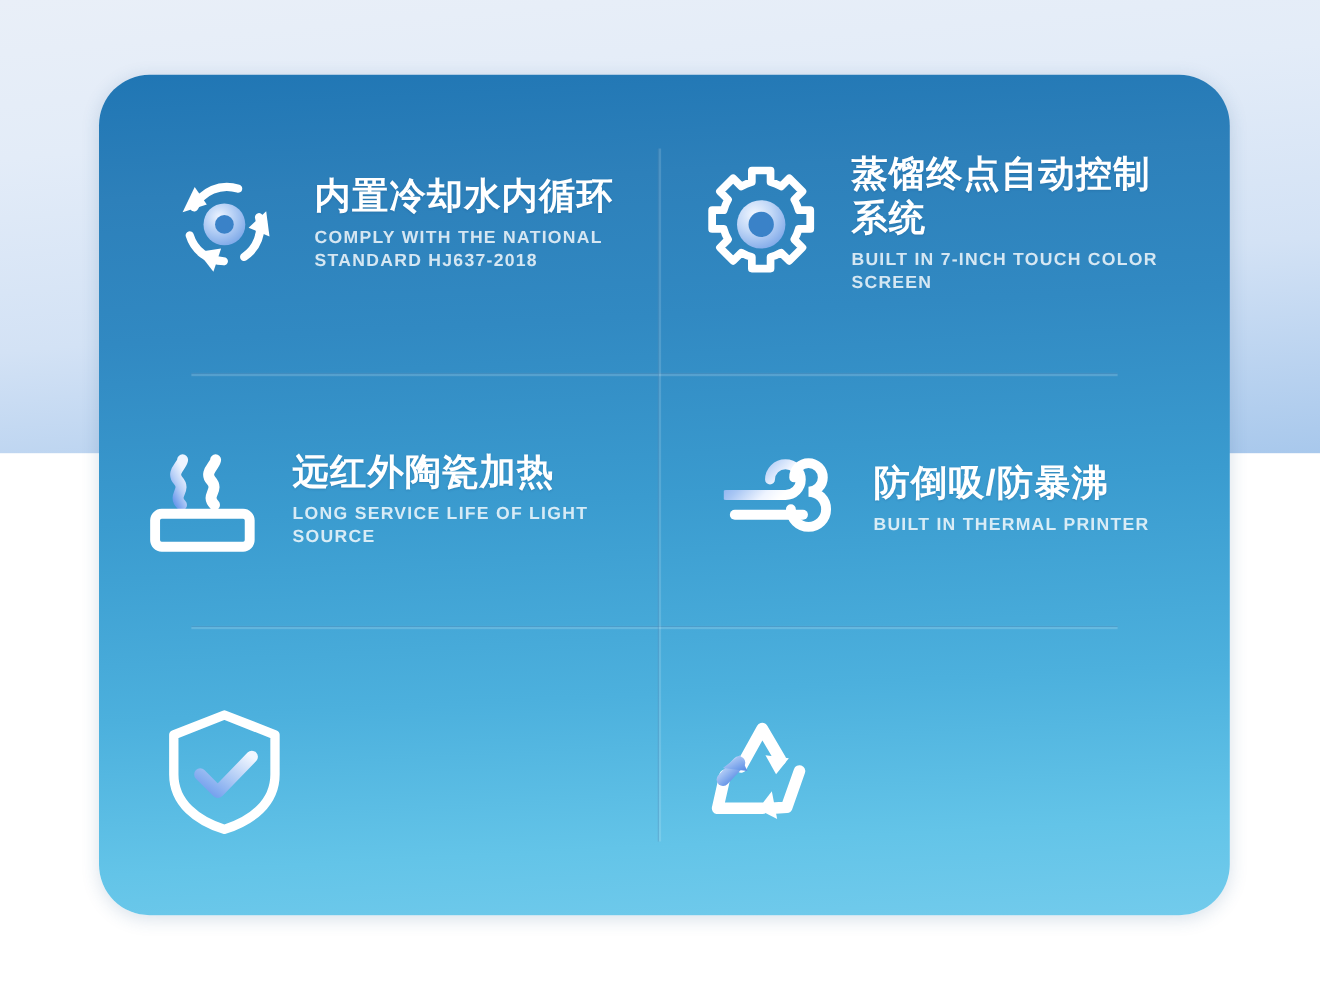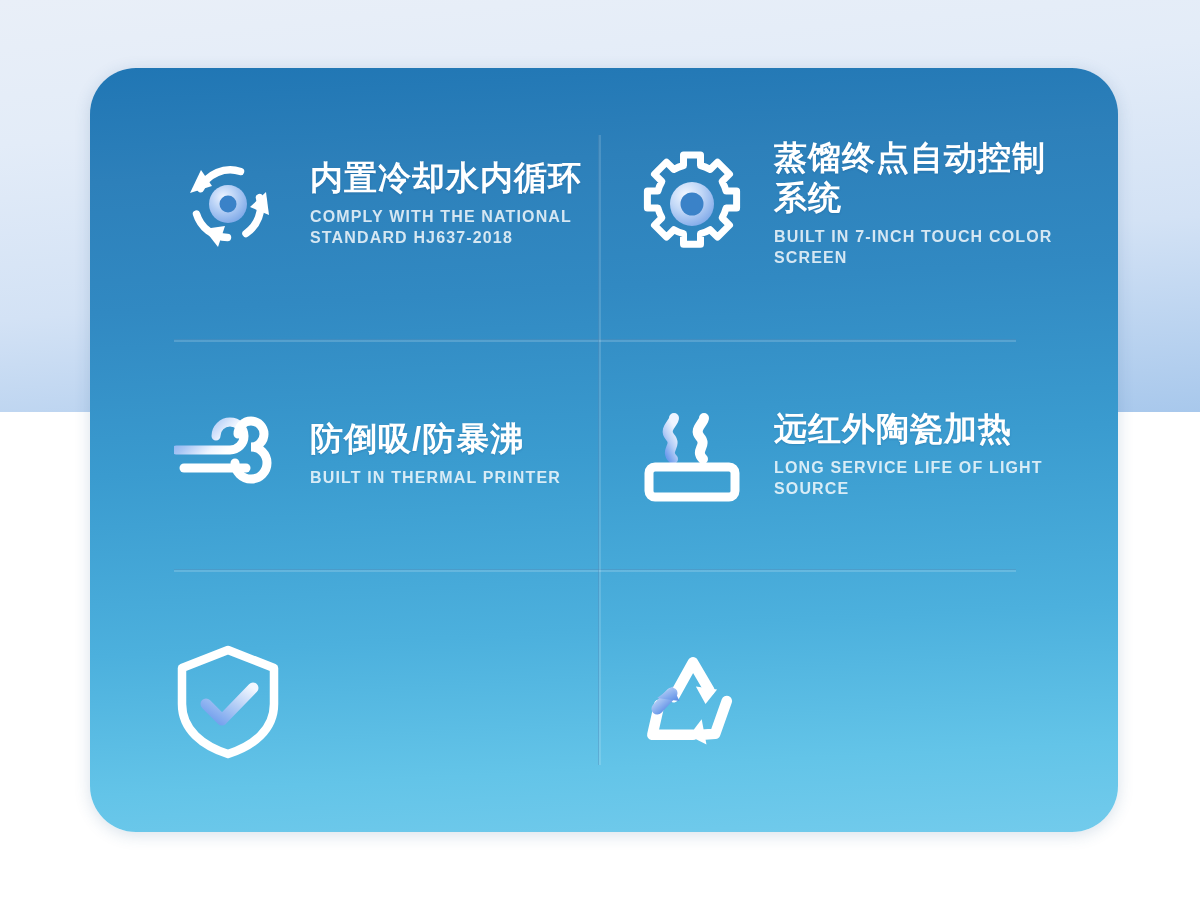--- a/index.html
+++ b/index.html
@@ -85,21 +85,21 @@
     grid-template-columns: 508px 520px;
     grid-template-rows: 271px 230px 263px;
   }
 
   .cell {
     position: relative;
     display: flex;
     align-items: center;
     box-sizing: border-box;
   }
-  .cell.c-left  { padding-left: 82px; }
+  .cell.c-left  { padding-left: 58px; }
   .cell.c-right { padding-left: 38px; }
 
   .cell-inner {
     display: flex;
     align-items: center;
     gap: 26px;
   }
 
   .icon-wrap {
     flex: 0 0 auto;
@@ -204,20 +204,45 @@
             </svg>
           </div>
           <div class="text-wrap">
             <div class="feature-title" data-name="feature-title">蒸馏终点自动控制
 系统</div>
             <div class="feature-sub" data-name="feature-subtitle">BUILT IN 7-INCH TOUCH COLOR SCREEN</div>
           </div>
         </div>
       </div>
 
+      <div class="cell c-right" data-name="feature-cell-4">
+        <div class="cell-inner">
+          <div class="icon-wrap" data-name="heater-icon">
+            <svg width="106" height="106" viewBox="0 0 106 106">
+              <defs>
+                <linearGradient id="steamGrad" x1="0" y1="1" x2="0.3" y2="0">
+                  <stop offset="0%" stop-color="#6c9bec"></stop>
+                  <stop offset="50%" stop-color="#b7cff7"></stop>
+                  <stop offset="100%" stop-color="#eef4ff"></stop>
+                </linearGradient>
+              </defs>
+              <g fill="none" stroke-width="10" stroke-linecap="round">
+                <path d="M 34 58 c -9 -9 5 -13 -3 -22 c -7 -8 4 -14 4 -19" stroke="url(#steamGrad)"></path>
+                <path d="M 64 58 c -9 -9 5 -13 -3 -22 c -7 -8 4 -14 4 -19" stroke="#ffffff"></path>
+              </g>
+              <rect x="10" y="66" width="86" height="30" rx="6" ry="6" fill="none" stroke="#ffffff" stroke-width="9"></rect>
+            </svg>
+          </div>
+          <div class="text-wrap">
+            <div class="feature-title" data-name="feature-title">远红外陶瓷加热</div>
+            <div class="feature-sub" data-name="feature-subtitle">LONG SERVICE LIFE OF LIGHT SOURCE</div>
+          </div>
+        </div>
+      </div>
+
       <div class="cell c-left" data-name="feature-cell-3">
         <div class="cell-inner">
           <div class="icon-wrap" data-name="wind-icon">
             <svg width="108" height="108" viewBox="0 0 108 108">
               <defs>
                 <linearGradient id="windGrad" x1="0" y1="0" x2="1" y2="0.4">
                   <stop offset="0%" stop-color="#6f9eec"></stop>
                   <stop offset="42%" stop-color="#a8c6f4"></stop>
                   <stop offset="78%" stop-color="#eef4ff"></stop>
                   <stop offset="100%" stop-color="#ffffff"></stop>
@@ -230,45 +255,20 @@
               </g>
             </svg>
           </div>
           <div class="text-wrap">
             <div class="feature-title" data-name="feature-title">防倒吸/防暴沸</div>
             <div class="feature-sub" data-name="feature-subtitle">BUILT IN THERMAL PRINTER</div>
           </div>
         </div>
       </div>
 
-      <div class="cell c-right" data-name="feature-cell-4">
-        <div class="cell-inner">
-          <div class="icon-wrap" data-name="heater-icon">
-            <svg width="106" height="106" viewBox="0 0 106 106">
-              <defs>
-                <linearGradient id="steamGrad" x1="0" y1="1" x2="0.3" y2="0">
-                  <stop offset="0%" stop-color="#6c9bec"></stop>
-                  <stop offset="50%" stop-color="#b7cff7"></stop>
-                  <stop offset="100%" stop-color="#eef4ff"></stop>
-                </linearGradient>
-              </defs>
-              <g fill="none" stroke-width="10" stroke-linecap="round">
-                <path d="M 34 58 c -9 -9 5 -13 -3 -22 c -7 -8 4 -14 4 -19" stroke="url(#steamGrad)"></path>
-                <path d="M 64 58 c -9 -9 5 -13 -3 -22 c -7 -8 4 -14 4 -19" stroke="#ffffff"></path>
-              </g>
-              <rect x="10" y="66" width="86" height="30" rx="6" ry="6" fill="none" stroke="#ffffff" stroke-width="9"></rect>
-            </svg>
-          </div>
-          <div class="text-wrap">
-            <div class="feature-title" data-name="feature-title">远红外陶瓷加热</div>
-            <div class="feature-sub" data-name="feature-subtitle">LONG SERVICE LIFE OF LIGHT SOURCE</div>
-          </div>
-        </div>
-      </div>
-
       <div class="cell c-left" data-name="feature-cell-5">
         <div class="cell-inner">
           <div class="icon-wrap" data-name="shield-check-icon">
             <svg width="110" height="118" viewBox="0 0 110 118">
               <defs>
                 <linearGradient id="checkGrad" x1="0" y1="1" x2="1" y2="0">
                   <stop offset="0%" stop-color="#6b9aec"></stop>
                   <stop offset="45%" stop-color="#a7c5f4"></stop>
                   <stop offset="100%" stop-color="#f2f7ff"></stop>
                 </linearGradient>

